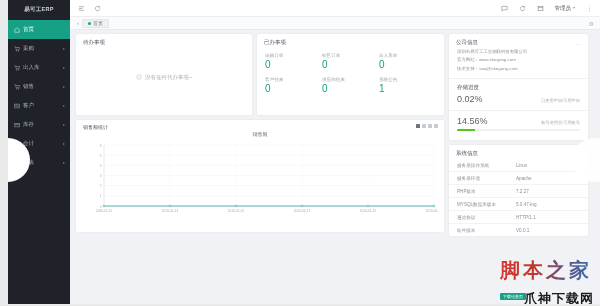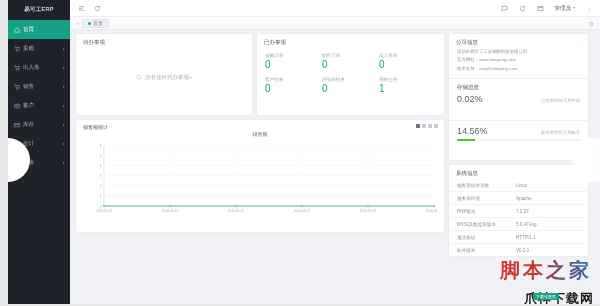--- a/index.html
+++ b/index.html
@@ -112,21 +112,21 @@
   .plot { position: relative; margin: 5px 6px 0 6px; height: 76px; }
   .plot svg { width: 100%; height: 100%; display: block; }
 
   
   .rightcol { width: 139px; display: flex; flex-direction: column; gap: 5px; }
   .card-info { padding-bottom: 4px; }
   .info-lines { padding: 0 8px 4px 8px; }
   .info-line { font-size: 4.4px; color: #8d9298; line-height: 1.9; white-space: nowrap; }
   .divider { height: 1px; background: #eef0f2; margin: 1px 0; }
 
-  .pct-block { padding: 4px 8px 15px 8px; }
+  .pct-block { padding: 4px 8px 5px 8px; }
   .pct-row { display: flex; align-items: baseline; }
   .pct-value { font-size: 9px; color: #5c6169; }
   .pct-note { margin-left: auto; font-size: 4.2px; color: #a7acb2; white-space: nowrap; }
   .bar { height: 2px; background: #eef0f2; margin-top: 3px; border-radius: 1px; overflow: hidden; }
   .bar > i { display: block; height: 100%; background: #52c41a; }
 
   .sysrow {
     display: flex; align-items: center; font-size: 4.6px; color: #7d828a;
     padding: 3.5px 8px; border-bottom: 1px solid #f1f3f5;
   }
@@ -142,21 +142,21 @@
   .arc-right {
     position: absolute; right: -16px; top: 138px; width: 44px; height: 44px;
     background: #ffffff; border-radius: 50%; z-index: 9; opacity:.9;
   }
   .edge-left { position:absolute; left:0; top:0; width:8px; height:306px; background:#e9eaec; z-index:10;}
   .edge-bottom { position:absolute; left:0; bottom:0; width:600px; height:2px; background:#e9eaec; z-index:10;}
 
   
   .wm {
     position: absolute; right: 8px; bottom: 4px; z-index: 20;
-    text-align: center; pointer-events: none;
+    pointer-events: none;
   }
   .wm-cn {
     font-family: "DejaVu Serif", serif; font-size: 20px; font-weight: bold;
     letter-spacing: 3px;
     background: linear-gradient(90deg, #d93636 0%, #c0392b 38%, #7a4b6e 62%, #2e6fb0 100%);
     -webkit-background-clip: text; background-clip: text; color: transparent;
   }
   .wm-url {
     font-family: "DejaVu Sans Mono", monospace; font-size: 8px; letter-spacing: 2px;
     background: linear-gradient(90deg, #d93636 0%, #8e5a7a 55%, #2e6fb0 100%);

